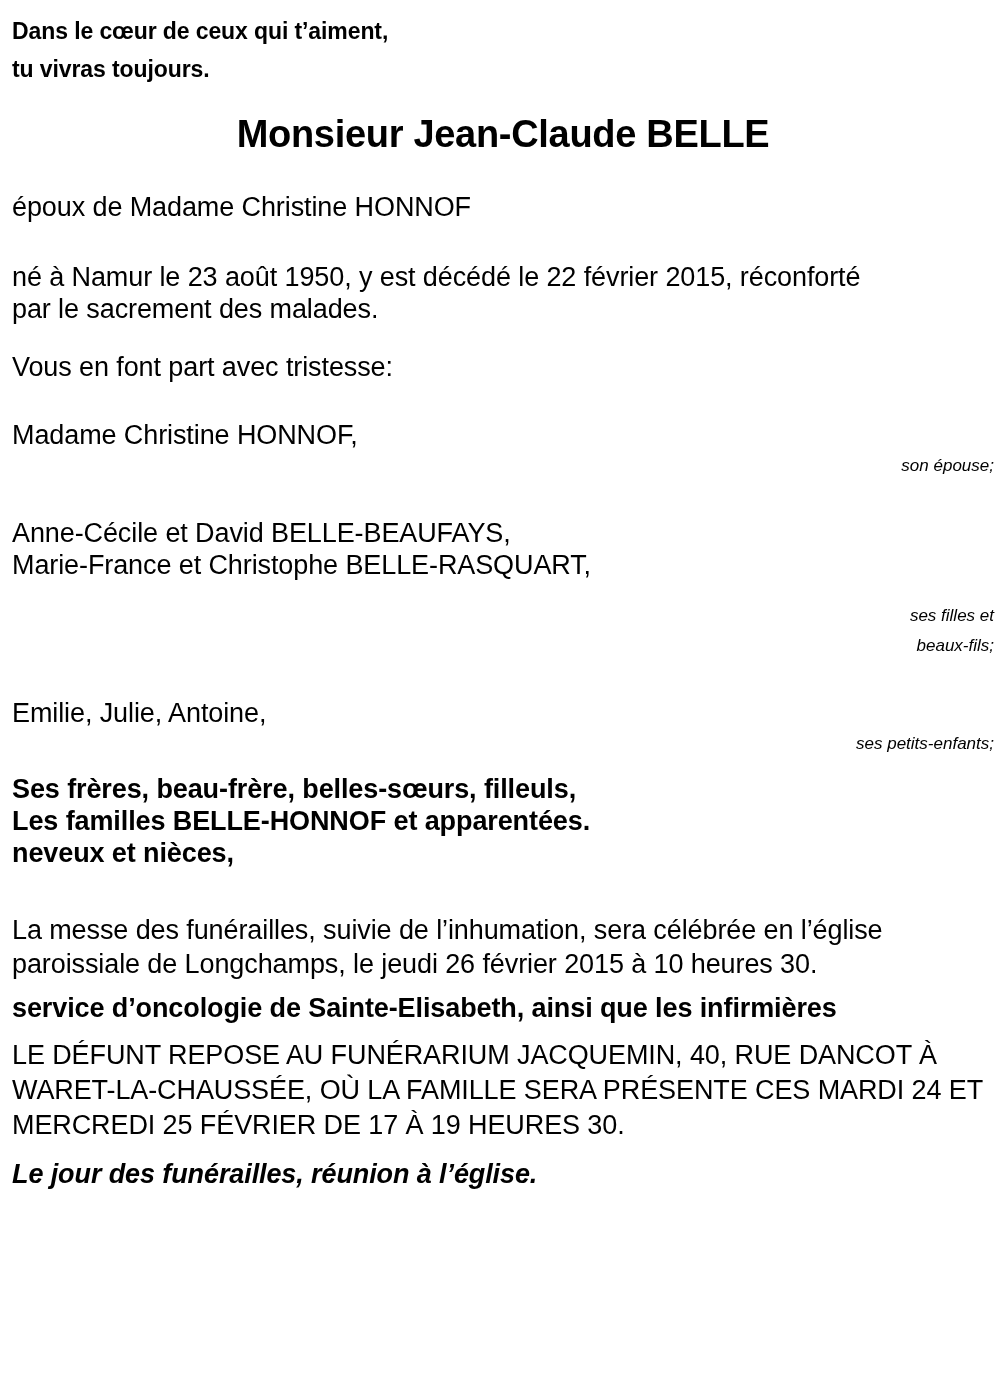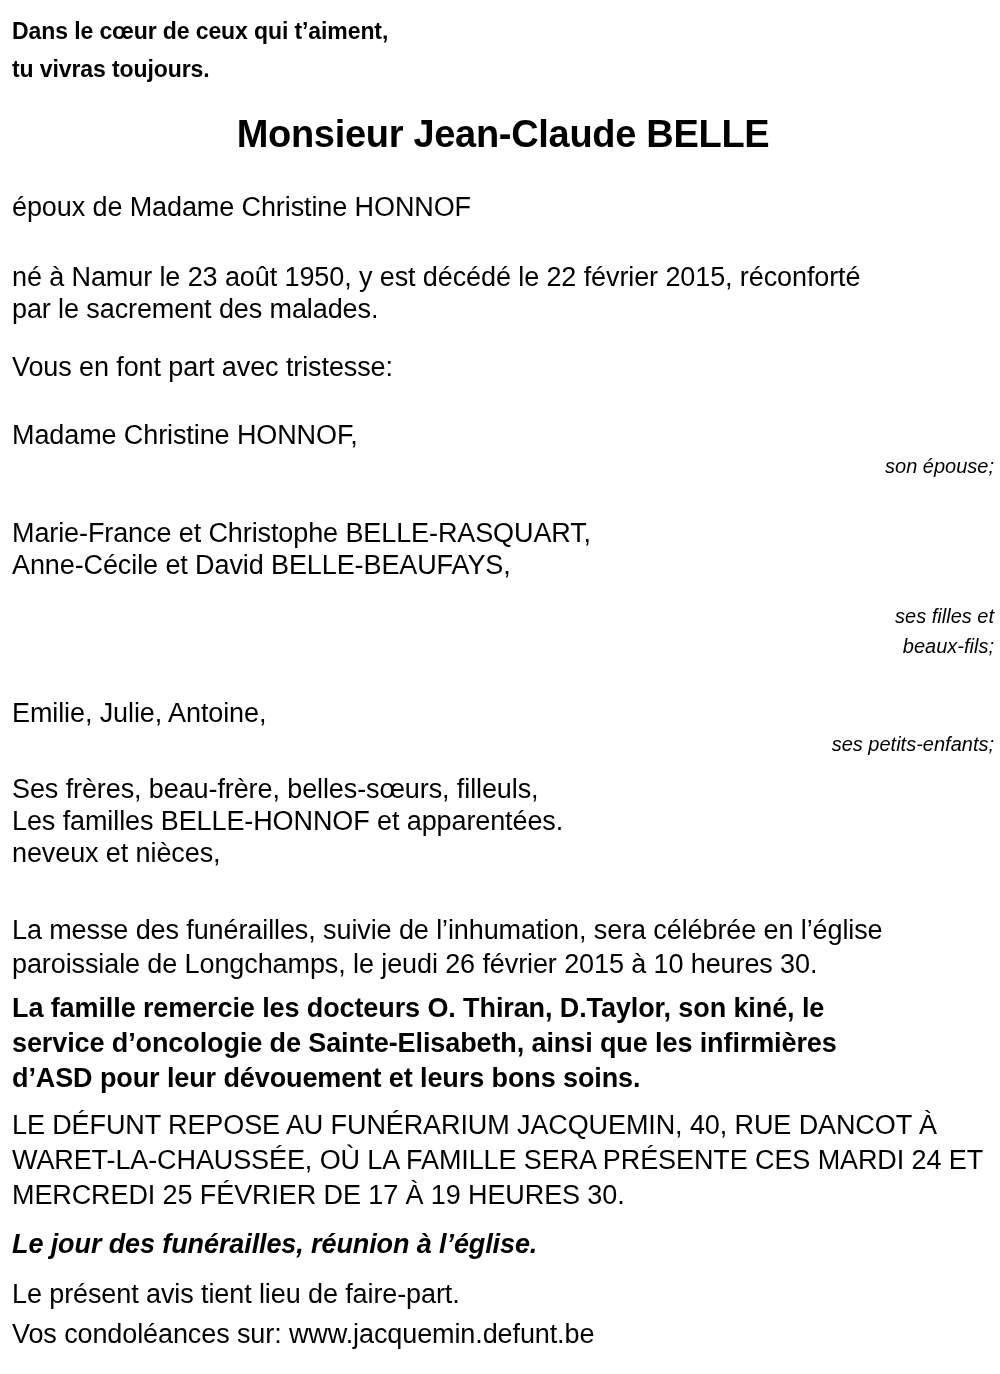--- a/index.html
+++ b/index.html
@@ -76,36 +76,37 @@
 
   
   .family-block {
     margin-top: 36px;
   }
   .family-names .line {
     display: block;
   }
   .relation {
     font-style: italic;
-    font-size: 20px;
+    font-size: 17px;
     line-height: 30px;
     text-align: right;
     white-space: pre-wrap;
     display: block;
   }
   .relation-wrap {
     width: 100%;
     text-align: right;
     padding-right: 0px;
     box-sizing: border-box;
   }
   .gap-md { height: 20px; }
 
   .siblings-block {
     margin-top: 14px;
+    font-weight: bold;
   }
 
   .funeral-block {
     margin-top: 44px;
   }
   .funeral-block .line {
     line-height: 34px;
   }
 
   .thanks-block {
@@ -169,22 +170,22 @@
       <div class="family-names">
         <div class="line">Madame Christine HONNOF,</div>
       </div>
       <div class="relation-wrap">
         <span class="relation">son épouse;</span>
       </div>
     </div>
 
     <div class="family-block">
       <div class="family-names">
+        <div class="line">Anne-Cécile et David BELLE-BEAUFAYS,</div>
         <div class="line">Marie-France et Christophe BELLE-RASQUART,</div>
-        <div class="line">Anne-Cécile et David BELLE-BEAUFAYS,</div>
       </div>
       <div class="gap-md"></div>
       <div class="relation-wrap">
         <span class="relation">ses filles et</span>
         <span class="relation">beaux-fils;</span>
       </div>
     </div>
 
     <div class="family-block">
       <div class="family-names">
@@ -200,34 +201,28 @@
       <div class="line">Les familles BELLE-HONNOF et apparentées.</div>
       <div class="line">neveux et nièces,</div>
     </div>
 
     <div class="funeral-block">
       <div class="line">La messe des funérailles, suivie de l’inhumation, sera célébrée en l’église</div>
       <div class="line"><span>paroissiale de Longchamps, </span><span class="bold">le jeudi 26 février 2015 à 10 heures 30.</span></div>
     </div>
 
     <div class="thanks-block">
-      <div class="line">La famille remercie les docteurs O. Thiran, D.Taylor, son kiné, le</div>
       <div class="line">service d’oncologie de Sainte-Elisabeth, ainsi que les infirmières</div>
-      <div class="line">d’ASD pour leur dévouement et leurs bons soins.</div>
     </div>
 
     <div class="repose-block">
       <div class="line">LE DÉFUNT REPOSE AU FUNÉRARIUM JACQUEMIN, 40, RUE DANCOT À</div>
       <div class="line">WARET-LA-CHAUSSÉE, OÙ LA FAMILLE SERA PRÉSENTE CES MARDI 24 ET</div>
       <div class="line">MERCREDI 25 FÉVRIER DE 17 À 19 HEURES 30.</div>
     </div>
 
     <div class="reunion-block">
       <div class="line">Le jour des funérailles, réunion à l’église.</div>
     </div>
 
-    <div class="tail-block">
-      <div class="line">Le présent avis tient lieu de faire-part.</div>
-      <div class="line">Vos condoléances sur: www.jacquemin.defunt.be</div>
-    </div>
 
   </div>
 </div>
 
 </body></html>

